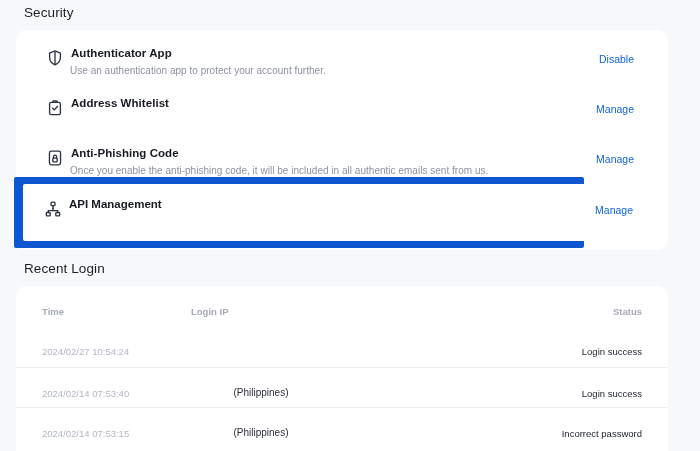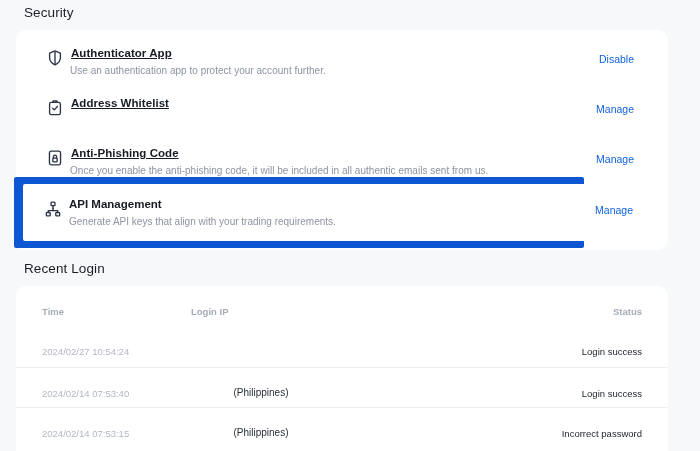--- a/index.html
+++ b/index.html
@@ -69,21 +69,20 @@
 
   .sec-title {
     position: absolute;
     left: 55px;
     top: 7px;
     font-size: 11.5px;
     font-weight: 700;
     color: #171b24;
     letter-spacing: .05px;
     white-space: nowrap;
-    text-decoration: underline;
   }
   .sec-desc {
     position: absolute;
     left: 54px;
     top: 25px;
     font-size: 10px;
     font-weight: 400;
     color: #8d93a3;
     white-space: nowrap;
     letter-spacing: .02px;
@@ -283,21 +282,20 @@
         <svg viewBox="0 0 24 24" fill="none" stroke="currentColor" stroke-width="1.8" stroke-linecap="round" stroke-linejoin="round">
           <rect x="9.4" y="2.8" width="5.2" height="4.6" rx="1.1"></rect>
           <rect x="3.1" y="16.6" width="5.2" height="4.6" rx="1.1"></rect>
           <rect x="15.7" y="16.6" width="5.2" height="4.6" rx="1.1"></rect>
           <path d="M12 7.4 v3.6"></path>
           <path d="M5.7 16.6 v-2.5 h12.6 v2.5"></path>
           <path d="M12 11 v3.1"></path>
         </svg>
       </span>
       <span id="api-title">API Management</span>
-      <span id="api-desc">Generate API keys that align with your trading requirements.</span>
       <span id="api-action">Manage</span>
     </div>
   </div>
 
   <div class="section-title" id="recent-title">Recent Login</div>
 
   <div class="card" id="recent-card">
     <div class="tbl">
 
       <div class="tbl-head">

